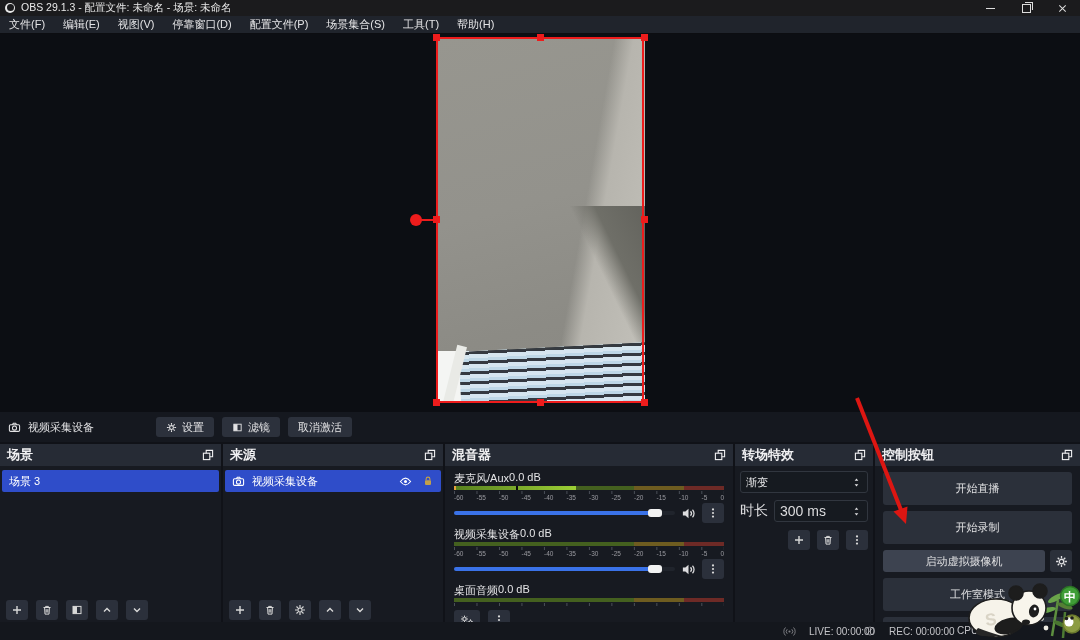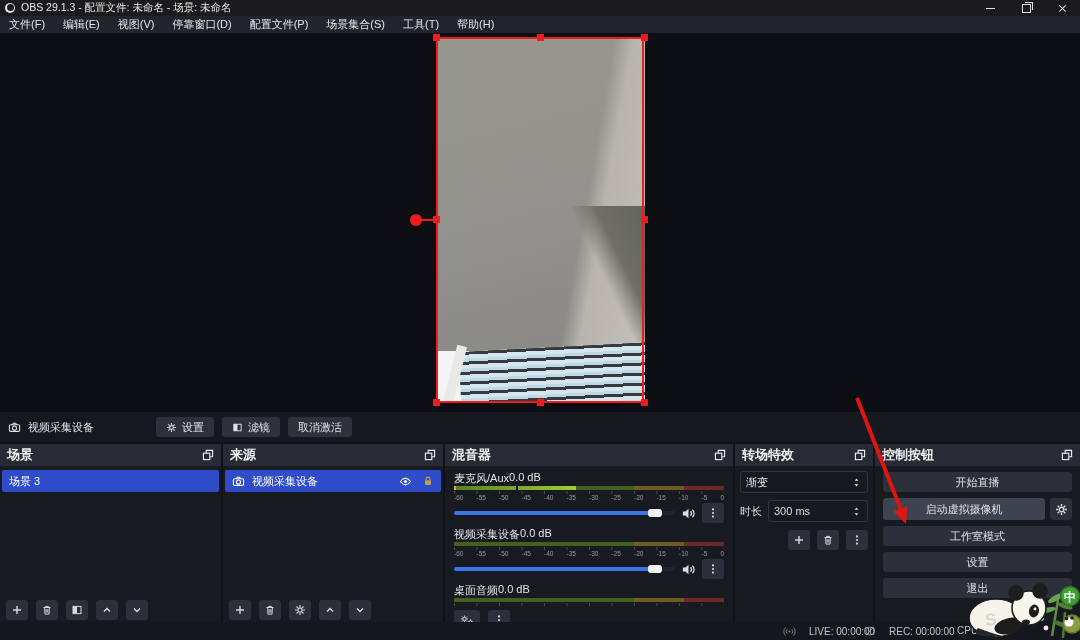--- a/index.html
+++ b/index.html
@@ -53,25 +53,25 @@
   .meter .peak{position:absolute;top:0;width:2px;height:100%;background:#0a0a0a;}
   .meter .inmark{position:absolute;left:0;top:0;width:2px;height:100%;background:#e6a23c;}
   .ruler{height:3px;background-image:linear-gradient(90deg,#4a4f58 1px,transparent 1px);background-size:8.333% 100%;margin-top:1px;}
   .tick-row{display:flex;justify-content:space-between;font-size:6.5px;color:#9a9aa0;height:8px;line-height:8px;}
   .slider-row{display:flex;align-items:center;margin-top:2px;height:18px;gap:6px;}
   .vol-slider{position:relative;flex:1;height:4px;border-radius:2px;background:#20242c;}
   .vol-slider .fill{position:absolute;left:0;top:0;height:100%;width:91%;border-radius:2px;background:#3a72e8;}
   .vol-slider .thumb{position:absolute;left:88%;top:-2px;width:14px;height:8px;border-radius:3px;background:#f2f2f2;}
   
   .combo{margin:5px 5px 0 5px;height:20px;background:#161a20;border:1px solid #31363f;border-radius:3px;display:flex;align-items:center;justify-content:space-between;padding:0 5px;font-size:11px;color:#e4e4e6;}
-  .dur-row{display:flex;align-items:center;margin:7px 5px 0 5px;font-size:11px;gap:6px;}
+  .dur-row{display:flex;align-items:center;margin:7px 5px 0 5px;font-size:14px;gap:6px;}
   .spinbox{flex:1;height:20px;background:#161a20;border:1px solid #31363f;border-radius:3px;display:flex;align-items:center;justify-content:space-between;padding:0 5px;}
   .trans-btns{display:flex;justify-content:flex-end;gap:7px;margin:8px 5px 0 5px;}
   
-  .ctl-btn{margin:6px 8px 0 8px;height:20px;background:#2b303a;border-radius:3px;display:flex;align-items:center;justify-content:center;font-size:11px;color:#e0e0e2;}
+  .ctl-btn{margin:6px 8px 0 8px;height:33px;background:#2b303a;border-radius:3px;display:flex;align-items:center;justify-content:center;font-size:11px;color:#e0e0e2;}
   .ctl-row{display:flex;gap:5px;margin:6px 8px 0 8px;}
   .ctl-row .main{flex:1;margin:0;height:22px;background:#3d4350;}
   .ctl-row .side{width:22px;height:22px;margin:0;background:#2b303a;}
   
   #statusbar{left:0;top:622px;width:1080px;height:18px;background:#14171d;font-size:10px;color:#c4c4c8;}
   #statusbar .stat{position:absolute;top:3px;display:flex;align-items:center;gap:13px;color:#c4c4c8;}
   
   #arrow-svg{left:840px;top:392px;z-index:8;}
   #panda-svg{left:968px;top:566px;z-index:9;}
 </style>
@@ -470,20 +470,23 @@
 <div class="dock" style="left:875px;width:205px;">
   <div class="dock-header">
     <span>控制按钮</span>
     <svg class="ic" width="12" height="12">
         <use href="#i-popout"></use>
       </svg>
   </div>
   <div class="ctl-btn">
       <span>开始直播</span>
     </div>
+  <div class="ctl-btn">
+      <span>开始录制</span>
+    </div>
   <div class="ctl-row">
     <div class="ctl-btn main">
         <span>启动虚拟摄像机</span>
       </div>
     <div class="ctl-btn side">
         <svg class="ic" width="13" height="13">
           <use href="#i-gear"></use>
         </svg>
       </div>
   </div>

